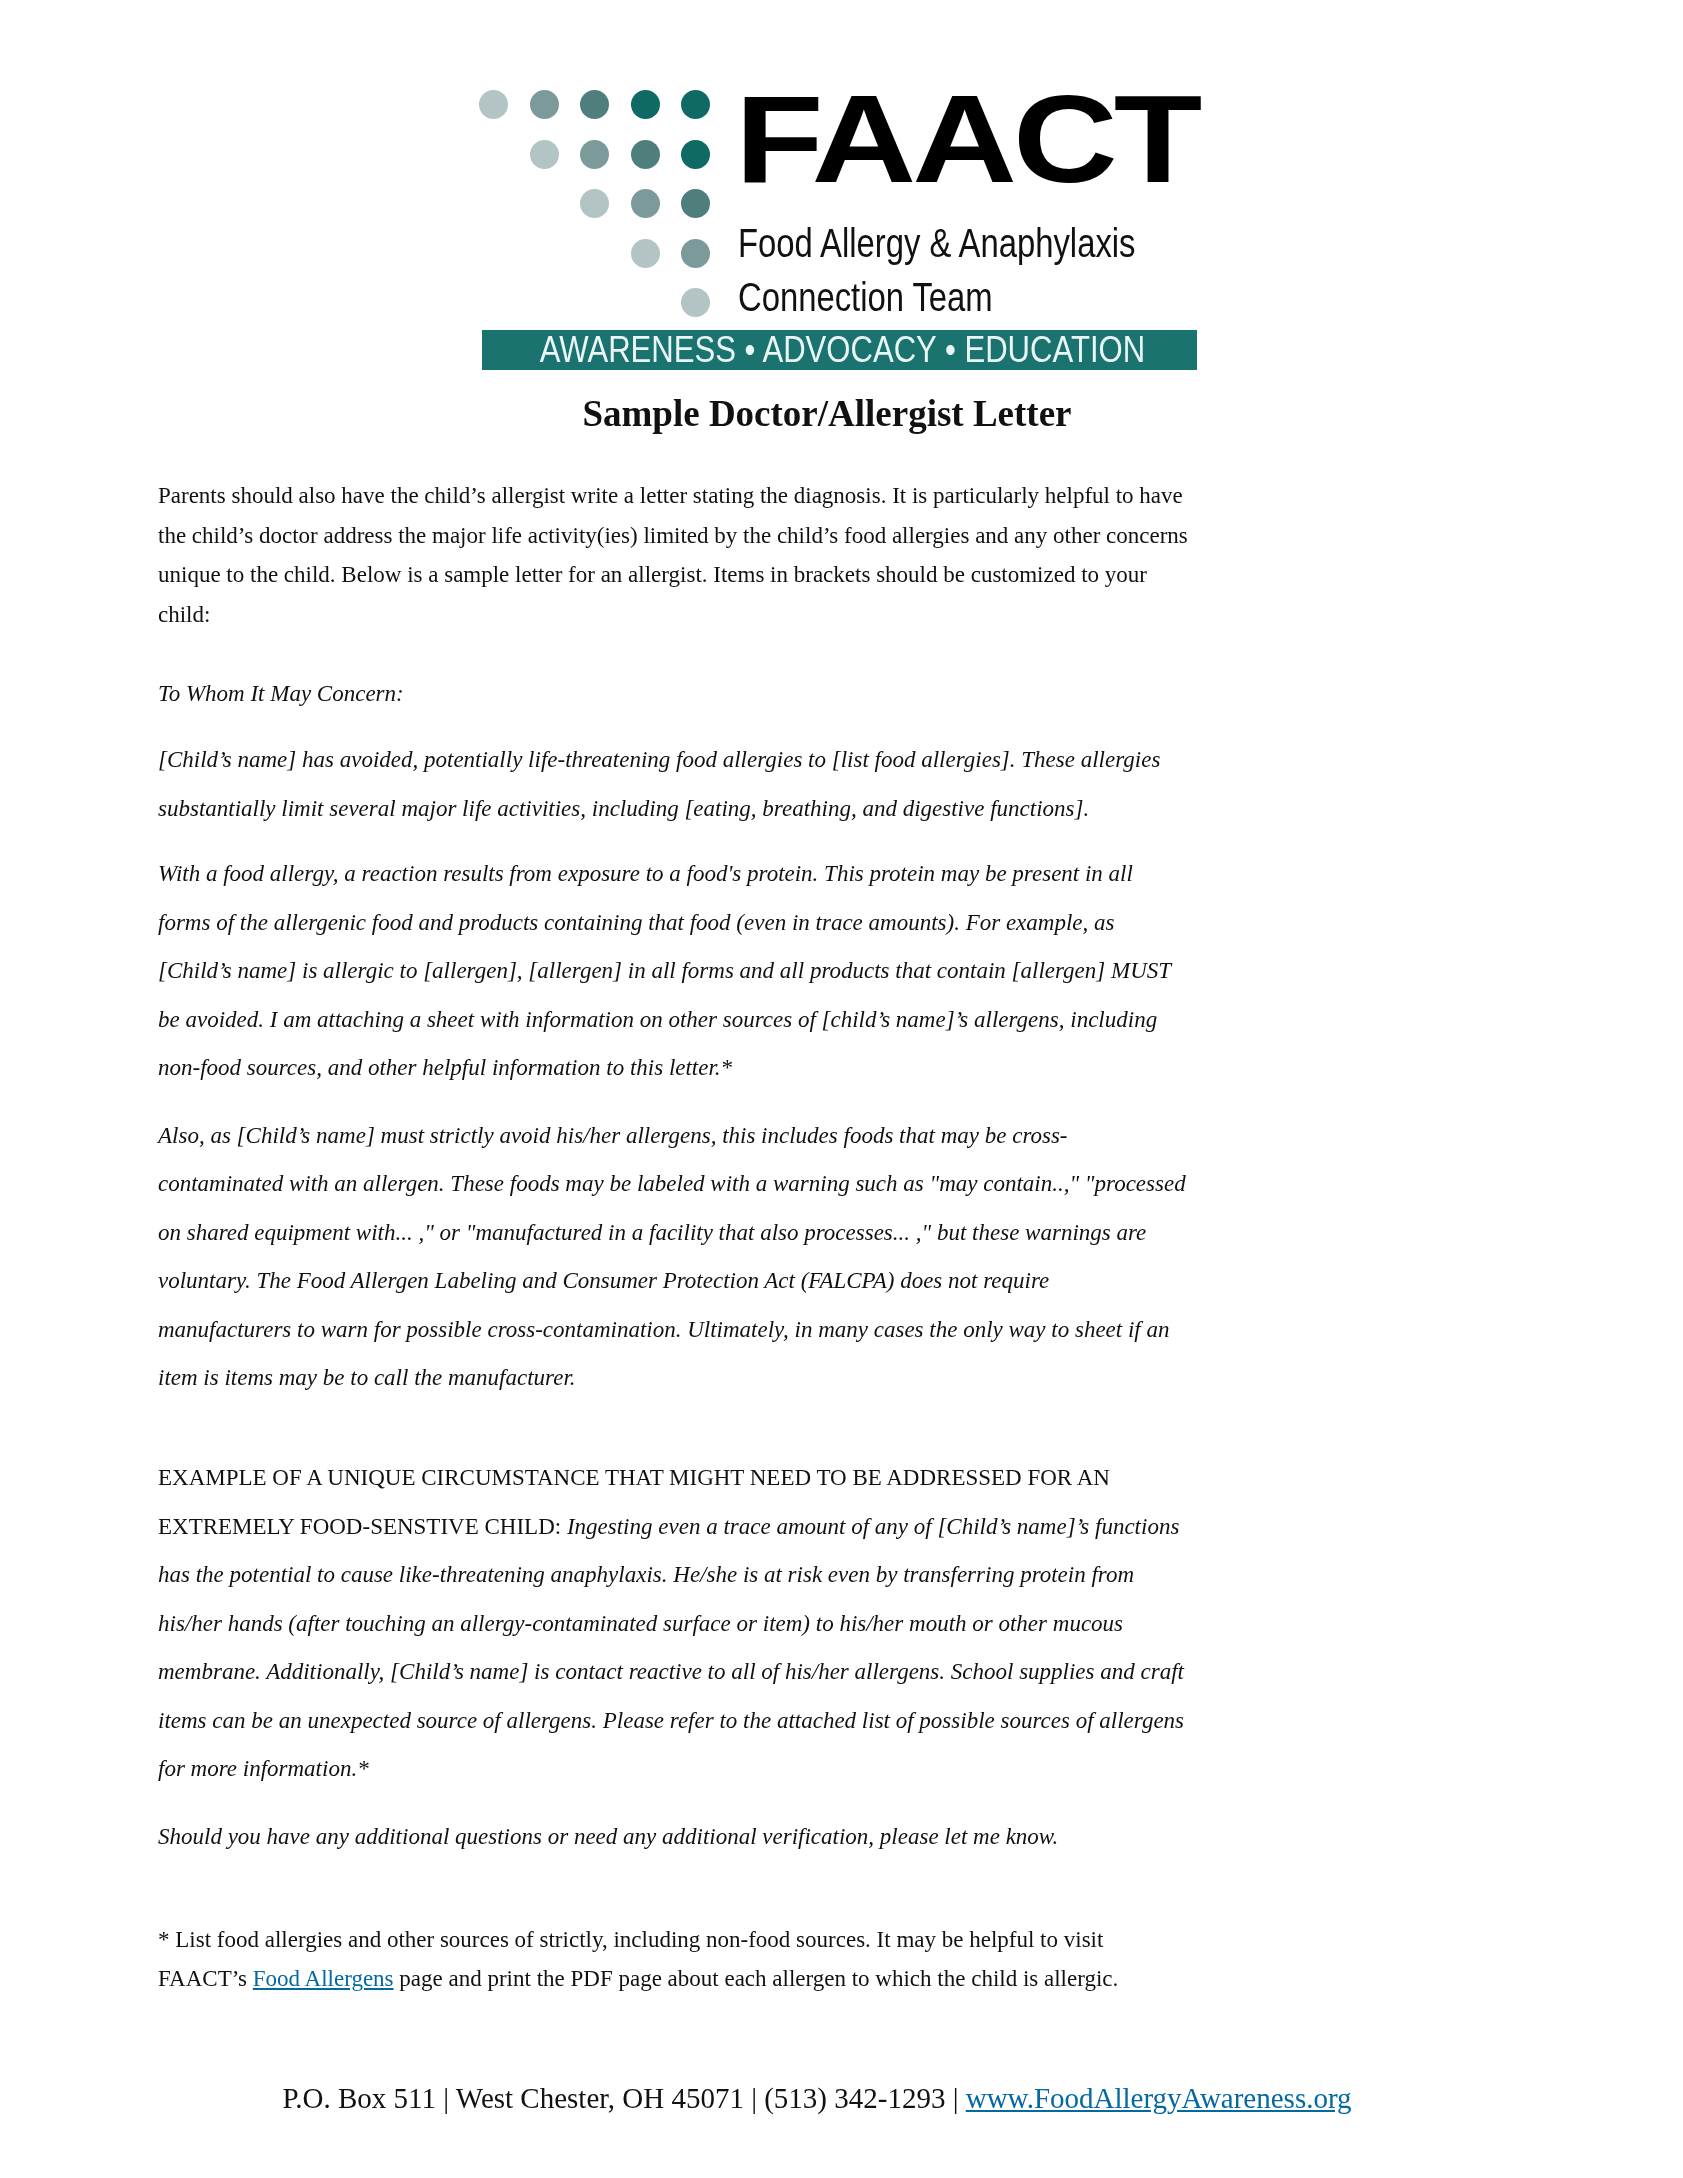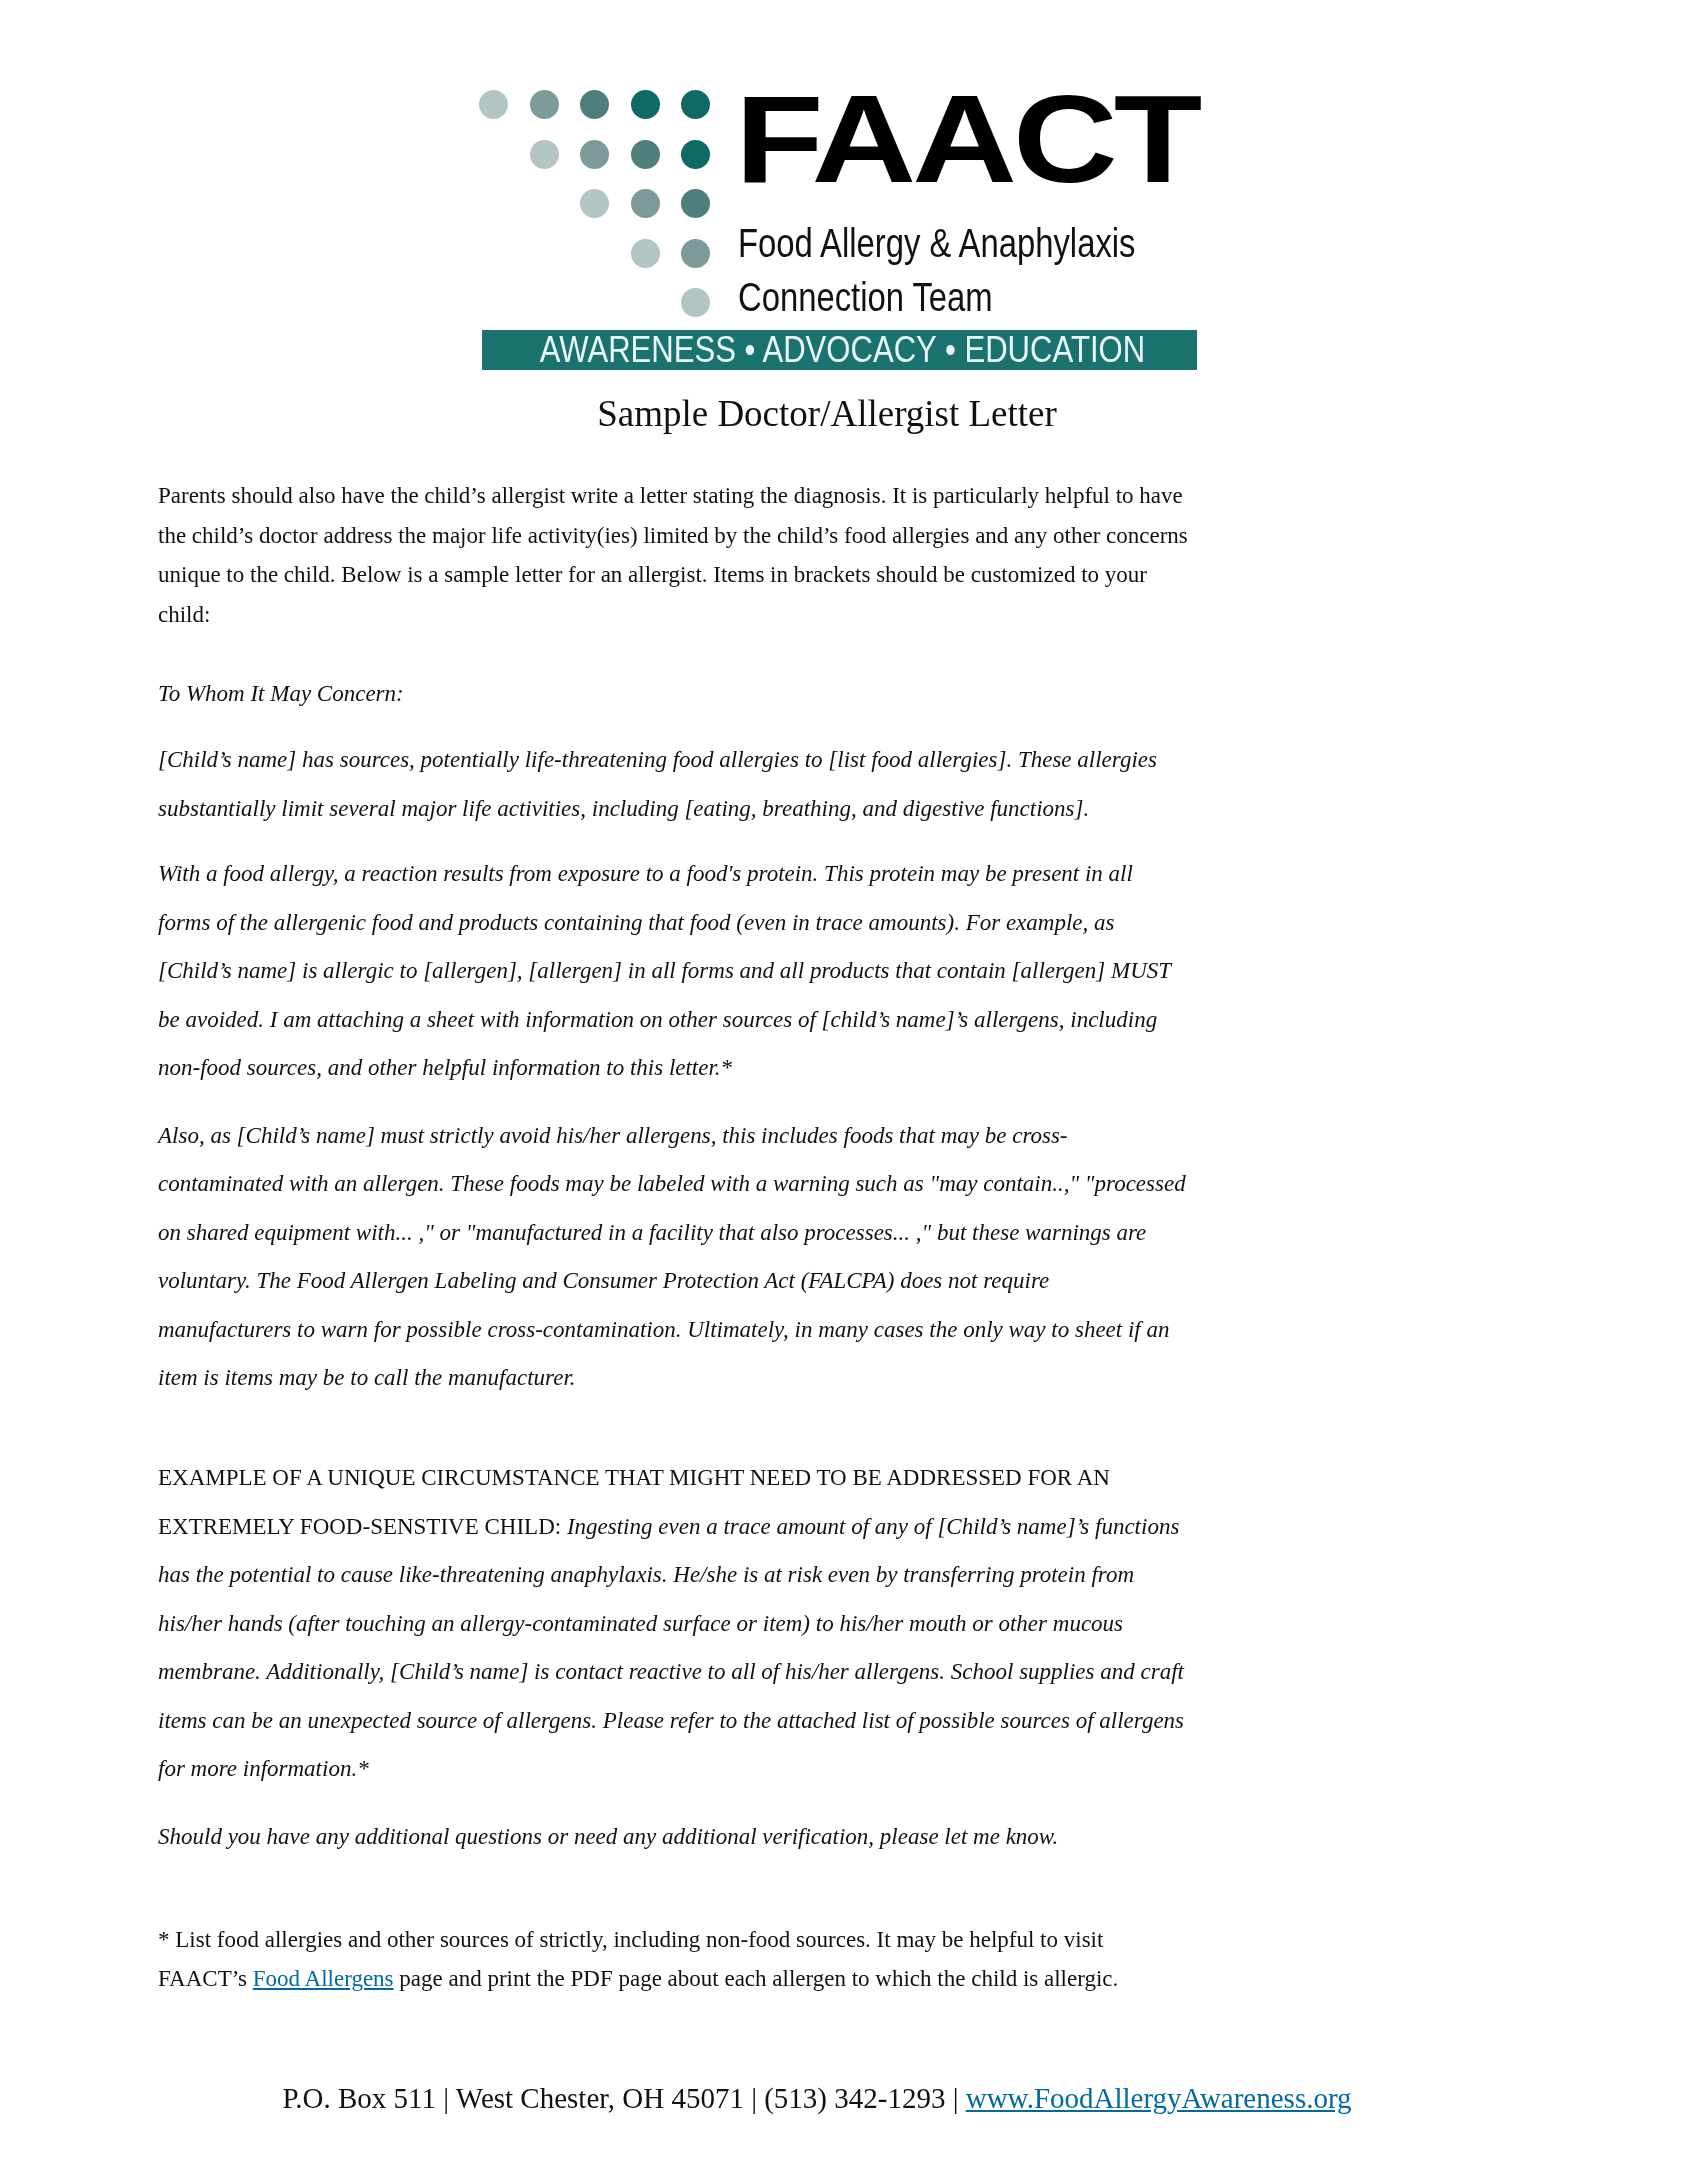--- a/index.html
+++ b/index.html
@@ -12,21 +12,21 @@
   .logo-sub { position: absolute; left: 738px; font-family: "Liberation Sans", sans-serif;
               font-size: 40px; color: #111; transform: scaleX(0.82); transform-origin: left top;
               white-space: nowrap; line-height: 1; }
   .logo-banner { position: absolute; left: 482px; top: 330px; width: 715px; height: 40px;
                  background: #1b7370; color: #eaf6f5; font-family: "Liberation Sans", sans-serif;
                  font-size: 37px; line-height: 40px; text-align: center; white-space: nowrap; overflow: hidden; }
   .logo-banner span { display: inline-block; transform: scaleX(0.84); transform-origin: center; }
 
   
   .title { position: absolute; left: 0; width: 1654px; top: 394px; text-align: center;
-           font-weight: 400; font-size: 37px; line-height: 40px; }
+           font-weight: 700; font-size: 37px; line-height: 40px; }
 
   
   .line { position: absolute; left: 158px; font-size: 23px; line-height: 34px; white-space: nowrap; }
   .it { font-style: italic; }
 
   a.link { color: #0369a1; text-decoration: underline; }
   .footer { position: absolute; left: 0; width: 1634px; text-align: center; top: 2081px;
             font-size: 29px; line-height: 34px; white-space: nowrap; }
 </style>
 </head>
@@ -70,21 +70,21 @@
 <div>
   <div class="line" style="top:479px">Parents should also have the child’s allergist write a letter stating the diagnosis. It is particularly helpful to have</div>
   <div class="line" style="top:519px">the child’s doctor address the major life activity(ies) limited by the child’s food allergies and any other concerns</div>
   <div class="line" style="top:558px">unique to the child.  Below is a sample letter for an allergist. Items in brackets should be customized to your</div>
   <div class="line" style="top:598px">child:</div>
 </div>
 
 <div class="line it" style="top:677px">To Whom It May Concern:</div>
 
 <div>
-  <div class="line it" style="top:743px">[Child’s name] has sources, potentially life-threatening food allergies to [list food allergies]. These allergies</div>
+  <div class="line it" style="top:743px">[Child’s name] has avoided, potentially life-threatening food allergies to [list food allergies]. These allergies</div>
   <div class="line it" style="top:792px">substantially limit several major life activities, including [eating, breathing, and digestive functions].</div>
 </div>
 
 <div>
   <div class="line it" style="top:857px">With a food allergy, a reaction results from exposure to a food's protein. This protein may be present in all</div>
   <div class="line it" style="top:906px">forms of the allergenic food and products containing that food (even in trace amounts). For example, as</div>
   <div class="line it" style="top:954px">[Child’s name] is allergic to [allergen], [allergen] in all forms and all products that contain [allergen] MUST</div>
   <div class="line it" style="top:1003px">be avoided. I am attaching a sheet with information on other sources of [child’s name]’s allergens, including</div>
   <div class="line it" style="top:1051px">non-food sources, and other helpful information to this letter.*</div>
 </div>

